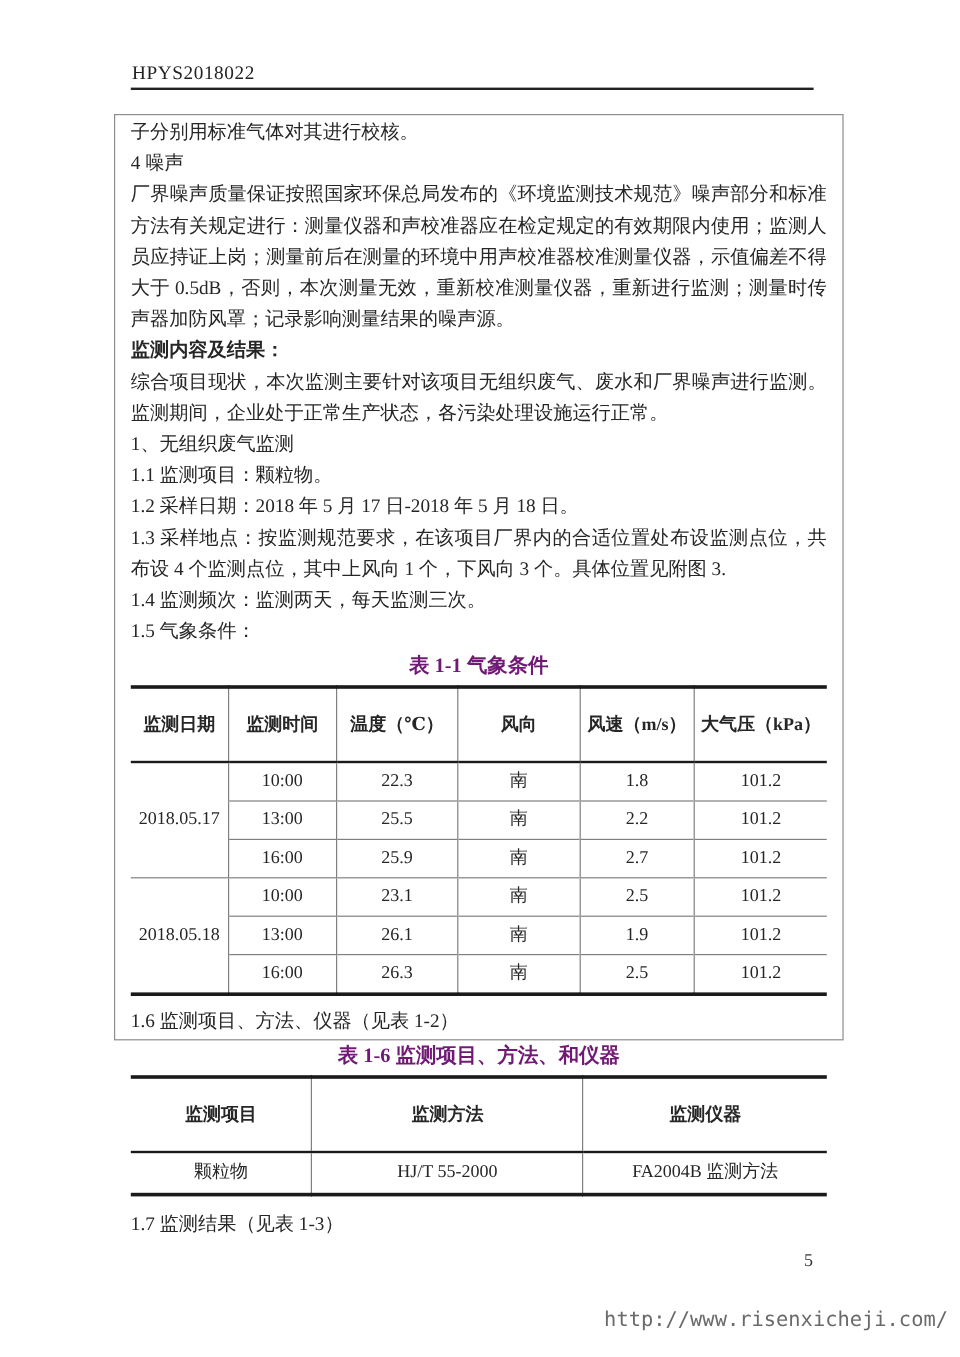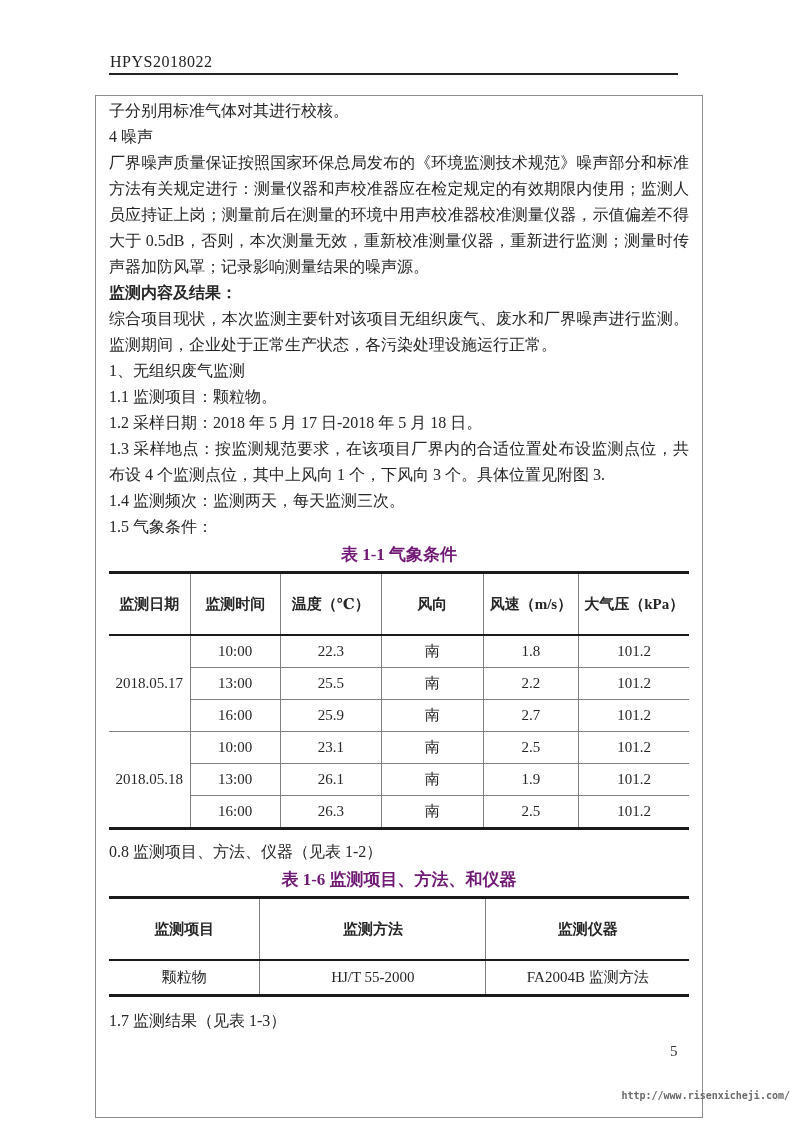--- a/index.html
+++ b/index.html
@@ -17,21 +17,21 @@
     position:absolute; left:110px; top:53px;
     font-size:16px; letter-spacing:0.5px; color:#222;
   }
   .header-rule {
     position:absolute; left:109px; top:73px;
     width:569px; height:2px; background:#232323;
   }
 
   .content-box {
     position:absolute; left:95px; top:95px;
-    width:608px; height:1023px;
+    width:608px; height:772px;
     border:1px solid #8d8d8d;
     padding:2px 13px 0 13px;
     background:#ffffff;
   }
 
   .content-box p {
     margin:0; font-size:16px; line-height:26px;
   }
   .just { text-align:justify; }
   .bold { font-weight:bold; }
@@ -75,21 +75,21 @@
   .methods td { padding:8px 2px; }
   .methods td:first-child { border-left:none; }
 
   .page-number {
     position:absolute; left:670px; top:1043px;
     font-size:15px; color:#333;
   }
   .watermark {
     position:absolute; right:10px; top:1090px;
     font-family:"DejaVu Sans Mono","Liberation Mono",monospace;
-    font-weight:bold; font-size:10px; letter-spacing:0px;
+    font-weight:normal; font-size:17px; letter-spacing:0px;
     color:#6a6a6a;
   }
 </style>
 </head>
 <body>
 
 <div class="header-code">HPYS2018022</div>
 <div class="header-rule"></div>
 
 <div class="content-box">
@@ -168,21 +168,21 @@
       <tr>
         <td>16:00</td>
         <td>26.3</td>
         <td>南</td>
         <td>2.5</td>
         <td>101.2</td>
       </tr>
     </tbody>
   </table>
 
-  <p class="mt9">0.8 监测项目、方法、仪器（见表 1-2）</p>
+  <p class="mt9">1.6 监测项目、方法、仪器（见表 1-2）</p>
 
   <h3 class="tbl-title">表 1-6 监测项目、方法、和仪器</h3>
 
   <table class="methods">
     <colgroup>
       <col style="width:26%">
         <col style="width:39%">
         <col style="width:35%">
     </colgroup>
     <thead>

